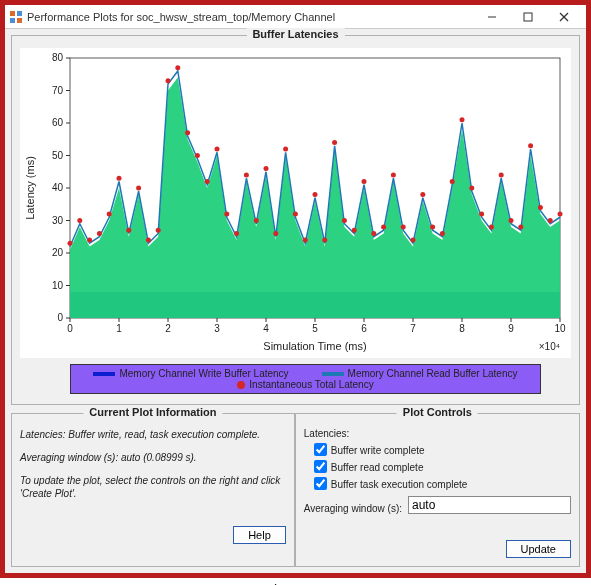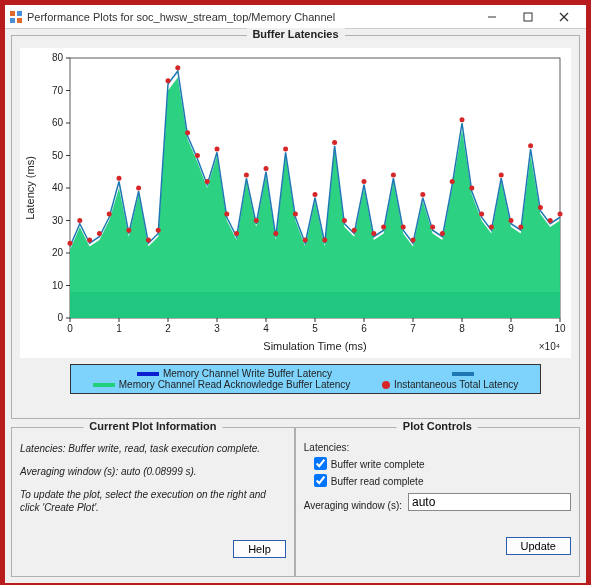--- a/index.html
+++ b/index.html
@@ -7,21 +7,21 @@
   .window { width: 591px; border: 5px solid #b91c1c; background: #f0f0f0; }
   .titlebar { display: flex; align-items: center; background: #fff; border-bottom: 1px solid #ccc; height: 24px; padding: 0 4px; font-size: 11px; }
   .titlebar .icon { width: 14px; height: 14px; margin-right: 4px; display:flex;align-items:center;justify-content:center;}
   .titlebar .title { flex: 1; color: #333; }
   .titlebar .winbtn { width: 36px; height: 22px; display: flex; align-items: center; justify-content: center; color: #444; }
   .dlg { padding: 6px; border-radius: 22px; }
   .panel { border: 1px solid #b0b0b0; background: #f0f0f0; position: relative; }
   .panel-title { position: absolute; top: -8px; left: 50%; transform: translateX(-50%); background: #f0f0f0; padding: 0 6px; font-weight: bold; font-size: 11px; }
   .plot-panel { padding: 12px 8px 8px 8px; }
   .plot-area { background: #fff; width: 100%; }
-  .legend-box { border: 1px solid #333; background: #7dd3fc; margin: 4px 30px 16px 50px; padding: 3px 6px; font-size: 10px; }
+  .legend-box { border: 1px solid #333; background: #8b5cf6; margin: 4px 30px 2px 50px; padding: 3px 6px; font-size: 10px; }
   .legend-row { display: flex; justify-content: space-around; }
   .legend-item { display: flex; align-items: center; gap: 4px; white-space: nowrap; }
   .swatch { width: 22px; height: 4px; }
   .swatch-dot { width: 8px; height: 8px; border-radius: 50%; }
   .bottom-row { display: flex; gap: 0; margin-top: 8px; }
   .info-panel, .ctrl-panel { flex: 1; padding: 14px 8px 8px 8px; min-height: 150px; position:relative; }
   .info-panel p { font-size: 10px; margin-bottom: 10px; line-height: 1.3; font-style: italic; }
   .ctrl-panel label { font-size: 10px; display: block; margin: 2px 0 2px 10px; }
   .ctrl-panel .group-label { font-size: 10px; margin-bottom: 2px; }
   .ctrl-row { display: flex; align-items: flex-end; gap: 6px; margin-top: 6px; }
@@ -169,50 +169,48 @@
           <circle cx="540" cy="166" r="2.5" fill="#d62728"></circle>
         </svg>
       <div class="legend-box">
         <div class="legend-row">
           <div class="legend-item">
               <span class="swatch" style="background:#0b1fd1"></span>
               <span>Memory Channel Write Buffer Latency</span>
             </div>
           <div class="legend-item">
               <span class="swatch" style="background:#1e78b4"></span>
+              <span>Memory Channel Read Buffer Latency</span>
             </div>
         </div>
         <div class="legend-row">
-          <div class="legend-item">
-              <span class="swatch" style="background:#21d07a"></span>
-              <span>Memory Channel Read Acknowledge Buffer Latency</span>
-            </div>
           <div class="legend-item">
               <span class="swatch-dot" style="background:#d62728"></span>
               <span>Instantaneous Total Latency</span>
             </div>
         </div>
       </div>
     </div>
 
     <div class="bottom-row">
       <div class="panel info-panel">
         <div class="panel-title">Current Plot Information</div>
         <p>Latencies: Buffer write, read, task execution complete.</p>
         <p>Averaging window (s): auto (0.08999 s).</p>
-        <p>To update the plot, select the execution on the right and click 'Create Plot'.</p>
+        <p>To update the plot, select the controls on the right and click 'Create Plot'.</p>
         <div class="btn-row">
             <button class="btn">Help</button>
           </div>
       </div>
       <div class="panel ctrl-panel">
         <div class="panel-title">Plot Controls</div>
         <div class="group-label">Latencies:</div>
         <label><input type="checkbox" checked="" style=""><span>Buffer write complete</span></label>
         <label><input type="checkbox" checked="" style=""><span>Buffer read complete</span></label>
+        <label><input type="checkbox" checked="" style=""><span>Buffer task execution complete</span></label>
         <div class="ctrl-row">
           <span>Averaging window (s):</span>
           <input type="text" value="auto" style="">
         </div>
         <div class="btn-row">
             <button class="btn">Update</button>
           </div>
       </div>
     </div>
   </div>

